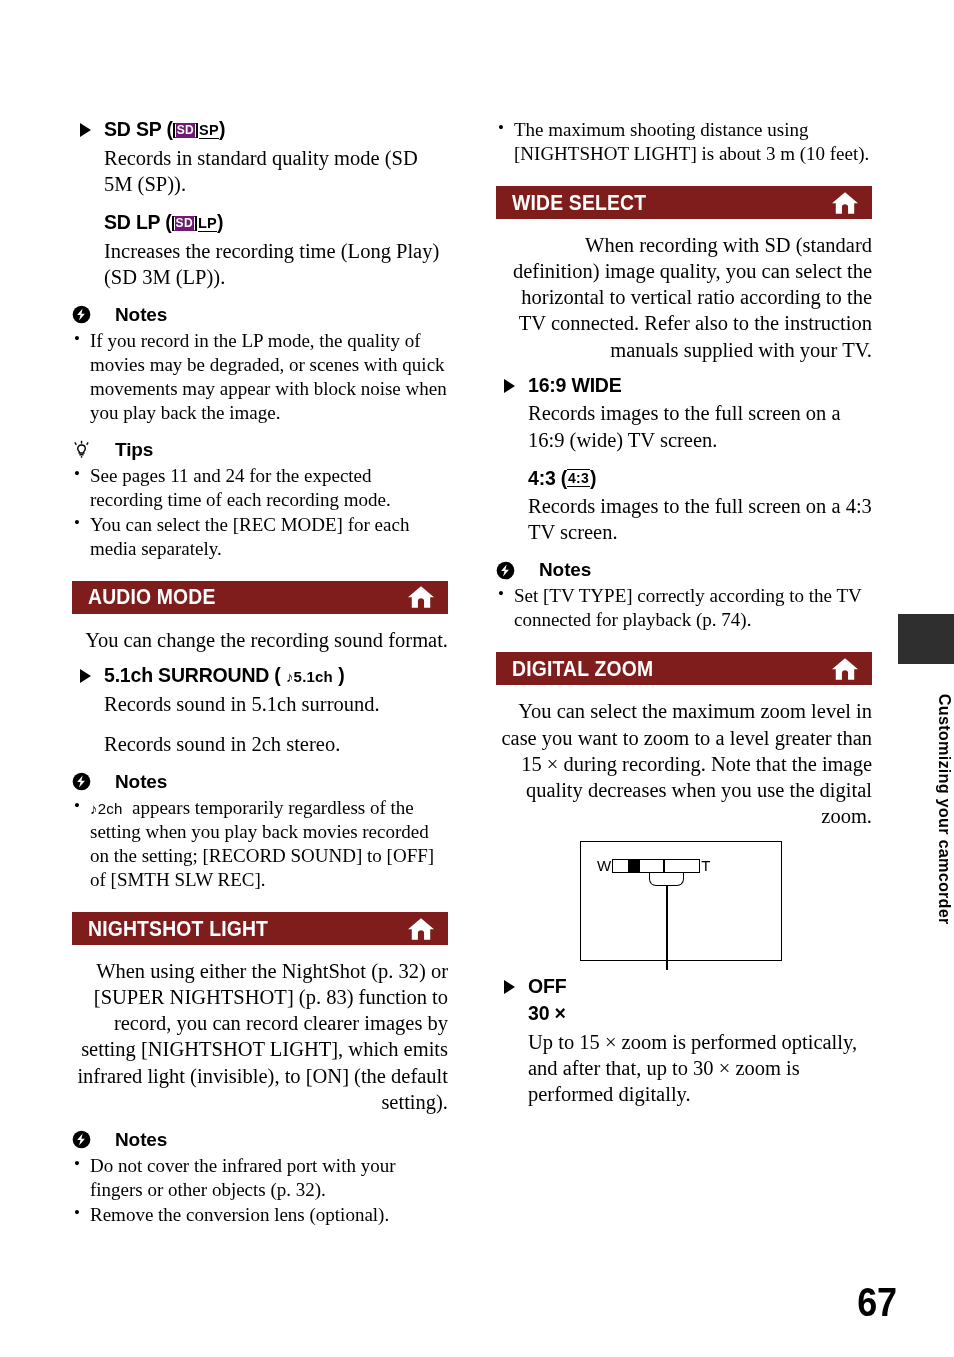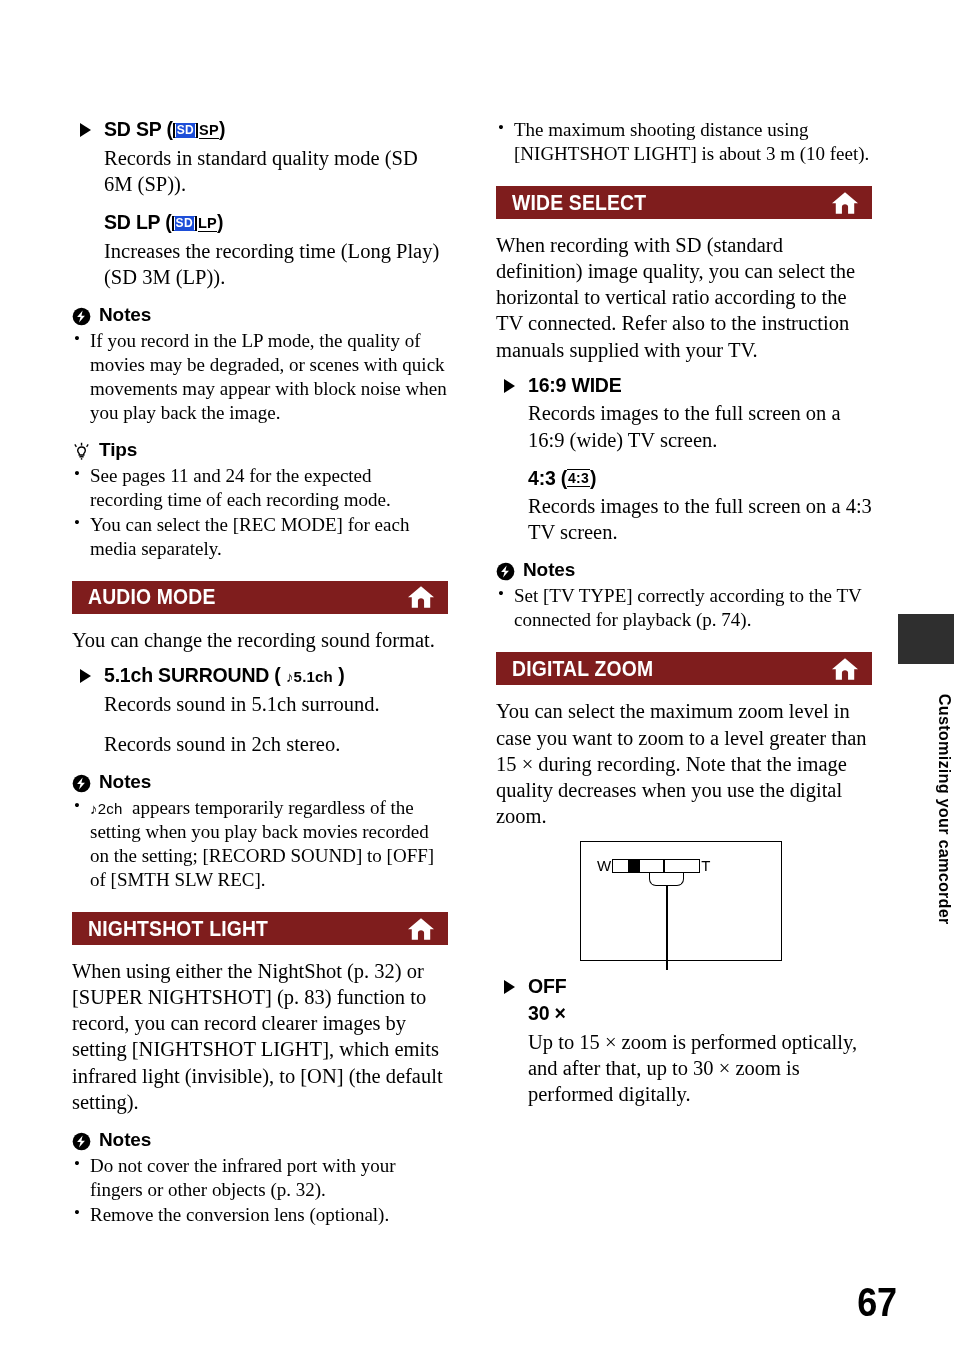--- a/index.html
+++ b/index.html
@@ -54,21 +54,21 @@
     white-space: nowrap;
     line-height: 1;
   }
   .home-icon { width: 30px; height: 26px; display: block; }
 
   
   p.body {
     font-size: 20.5px;
     line-height: 1.275;
     margin: 0 0 11px 0;
-    text-align: left;
+    text-align: right;
   }
 
   
   .opt {
     margin: 0 0 3px 0;
     padding-left: 32px;
     position: relative;
     font-family: "Liberation Sans", sans-serif;
     font-weight: bold;
     font-size: 19.5px;
@@ -90,22 +90,22 @@
     font-weight: normal;
     line-height: 1.27;
     margin: 1px 0 14px 0;
     padding-left: 32px;
   }
   .opt-gap { margin-top: 14px; }
 
   
   .blk-head {
     display: flex;
-    align-items: flex-end;
-    gap: 8px;
+    align-items: center;
+    gap: 24px;
     margin: 14px 0 3px 0;
   }
   .blk-head-label {
     font-family: "Liberation Sans", sans-serif;
     font-weight: bold;
     font-size: 19px;
     letter-spacing: -0.1px;
   }
   .notes-icon, .tips-icon { width: 19px; height: 19px; display: block; }
 
@@ -125,21 +125,21 @@
     content: "\2022";
     position: absolute;
     left: 2px;
     top: -1px;
     font-size: 17px;
   }
 
   
   .sd-badge {
     display: inline-block;
-    background: #1d4ed8;
+    background: #701a75;
     color: #fff;
     font-family: "Liberation Sans", sans-serif;
     font-weight: bold;
     font-size: 12px;
     line-height: 15px;
     padding: 0 2px;
     vertical-align: 2px;
     letter-spacing: 0.3px;
     border-left: 2px solid #000;
     border-right: 2px solid #000;
@@ -296,21 +296,21 @@
 <body>
 
 <div class="page">
 
   <div class="col col-left">
 
     <div class="opt">
       <span class="tri"></span>
       <span>SD SP (</span><span class="sd-badge">SD</span><span class="ul-glyph">SP</span><span>)</span>
     </div>
-    <div class="opt-desc">Records in standard quality mode (SD 6M (SP)).</div>
+    <div class="opt-desc">Records in standard quality mode (SD 5M (SP)).</div>
 
     <div class="opt">
       <span>SD LP (</span><span class="sd-badge">SD</span><span class="ul-glyph">LP</span><span>)</span>
     </div>
     <div class="opt-desc">Increases the recording time (Long Play) (SD 3M (LP)).</div>
 
     <div class="blk-head">
       <svg class="notes-icon" viewBox="0 0 20 20">
         <circle cx="10" cy="10" r="9.3" fill="#000"></circle>
         <path d="M11.2 3.6 L5.4 10.6 L9.0 10.6 L7.4 16.4 L13.6 9.1 L9.9 9.1 Z" fill="#fff"></path>

